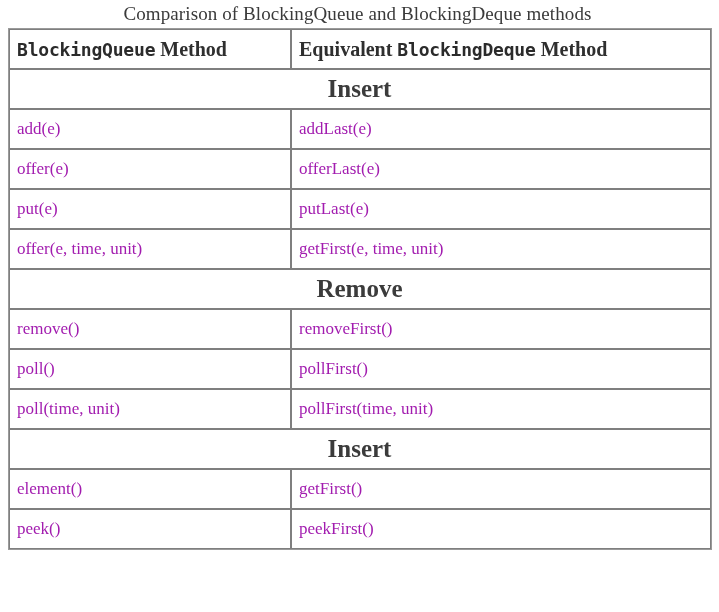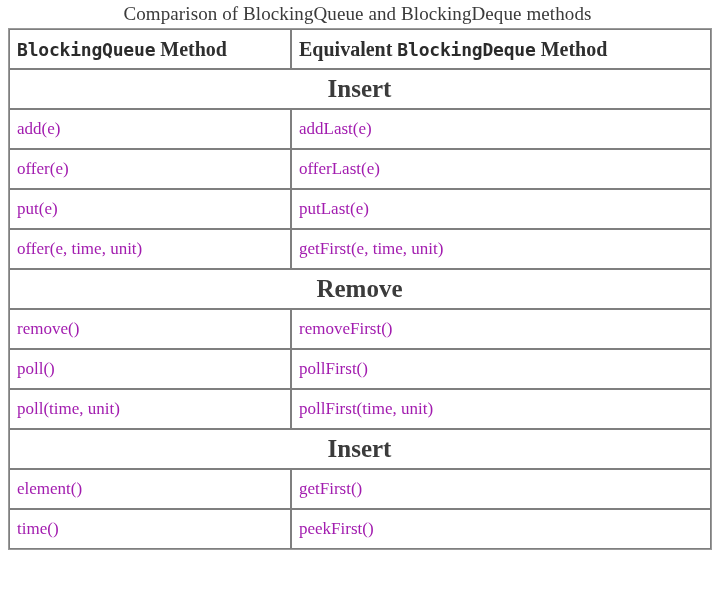--- a/index.html
+++ b/index.html
@@ -143,18 +143,18 @@
       </tr>
 
       <tr>
         <td class="section" colspan="2">Insert</td>
       </tr>
       <tr>
         <td class="method">element()</td>
         <td class="method">getFirst()</td>
       </tr>
       <tr>
-        <td class="method">time()</td>
+        <td class="method">peek()</td>
         <td class="method">peekFirst()</td>
       </tr>
     </tbody>
   </table>
 </div>
 
 </body></html>

